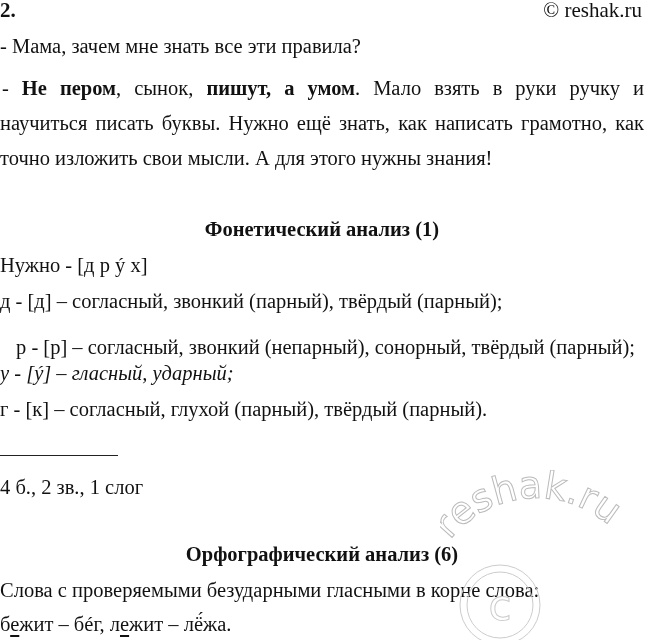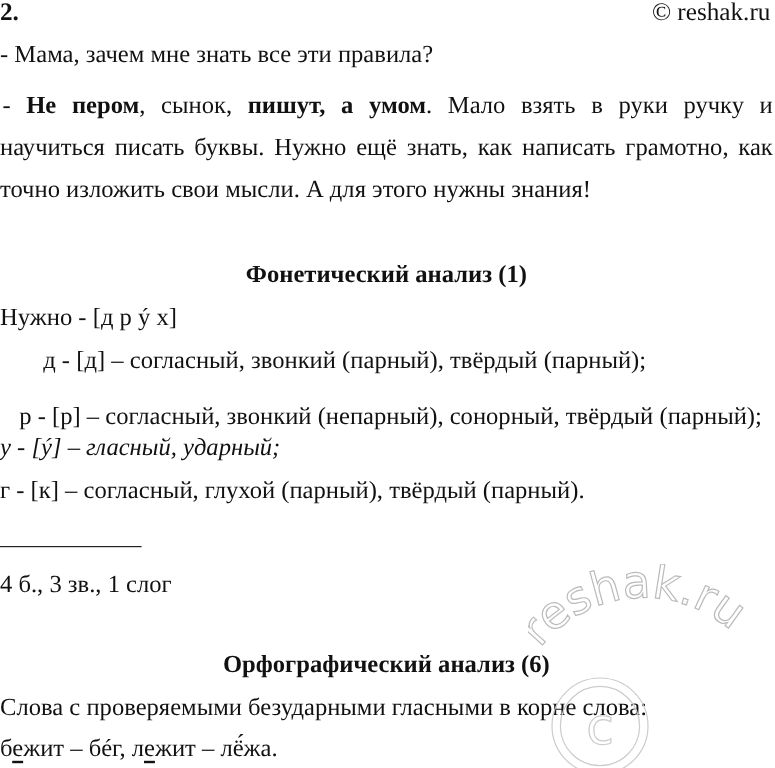--- a/index.html
+++ b/index.html
@@ -27,27 +27,27 @@
 <div class="line" style="top:34px;"> - Мама, зачем мне знать все эти правила?</div>
 
 <div class="line just" style="top:76px;">
   <span> - </span><b>Не пером</b><span>, сынок, </span><b>пишут, а умом</b><span>. Мало взять в руки ручку и</span>
 </div>
 <div class="line just" style="top:111px; left:0; width:644px;">научиться писать буквы. Нужно ещё знать, как написать грамотно, как</div>
 <div class="line" style="top:146px;">точно изложить свои мысли. А для этого нужны знания!</div>
 
 <div class="line center" style="top:217px;">Фонетический анализ (1)</div>
 <div class="line" style="top:253px;">Нужно - [д р ý х]</div>
-<div class="line" style="top:289px;padding-left:36px;">д - [д] – согласный, звонкий (парный), твёрдый (парный);</div>
+<div class="line" style="top:289px;">д - [д] – согласный, звонкий (парный), твёрдый (парный);</div>
 <div class="line" style="top:335px;padding-left:16px;">р - [р] – согласный, звонкий (непарный), сонорный, твёрдый (парный);</div>
 <div class="line" style="top:361px;font-style:italic;">у - [ý] – гласный, ударный;</div>
 <div class="line" style="top:397px;">г - [к] – согласный, глухой (парный), твёрдый (парный).</div>
 
 <div class="rule"></div>
-<div class="line" style="top:475px;">4 б., 3 зв., 1 слог</div>
+<div class="line" style="top:475px;">4 б., 2 зв., 1 слог</div>
 
 <div class="line center" style="top:542px;">Орфографический анализ (6)</div>
 <div class="line" style="top:578px;">Слова с проверяемыми безударными гласными в корне слова:</div>
 <div class="line" style="top:612px;">
   <span>б</span><span class="u">е</span><span>жит – бéг, л</span><span class="u">е</span><span>жит – лё́жа.</span>
 </div>
 
 <svg class="wm" viewBox="0 0 210 180">
   <defs>
     <path id="arc" d="M 10 70 A 110 110 0 0 1 200 175" fill="none"></path>

